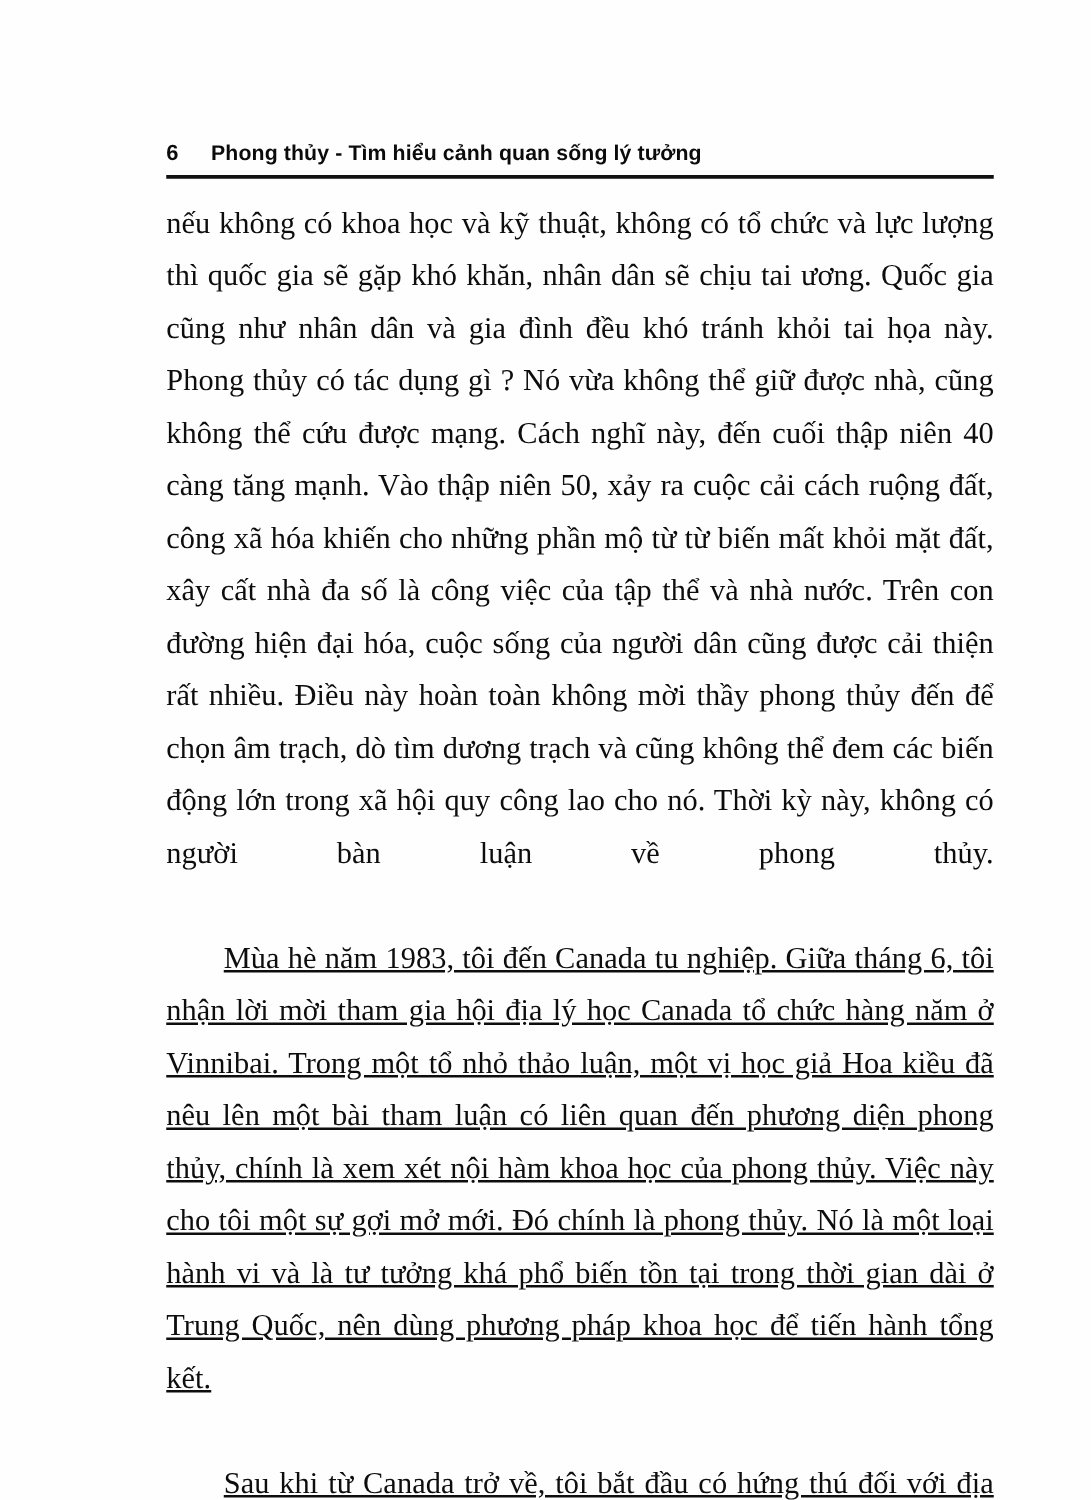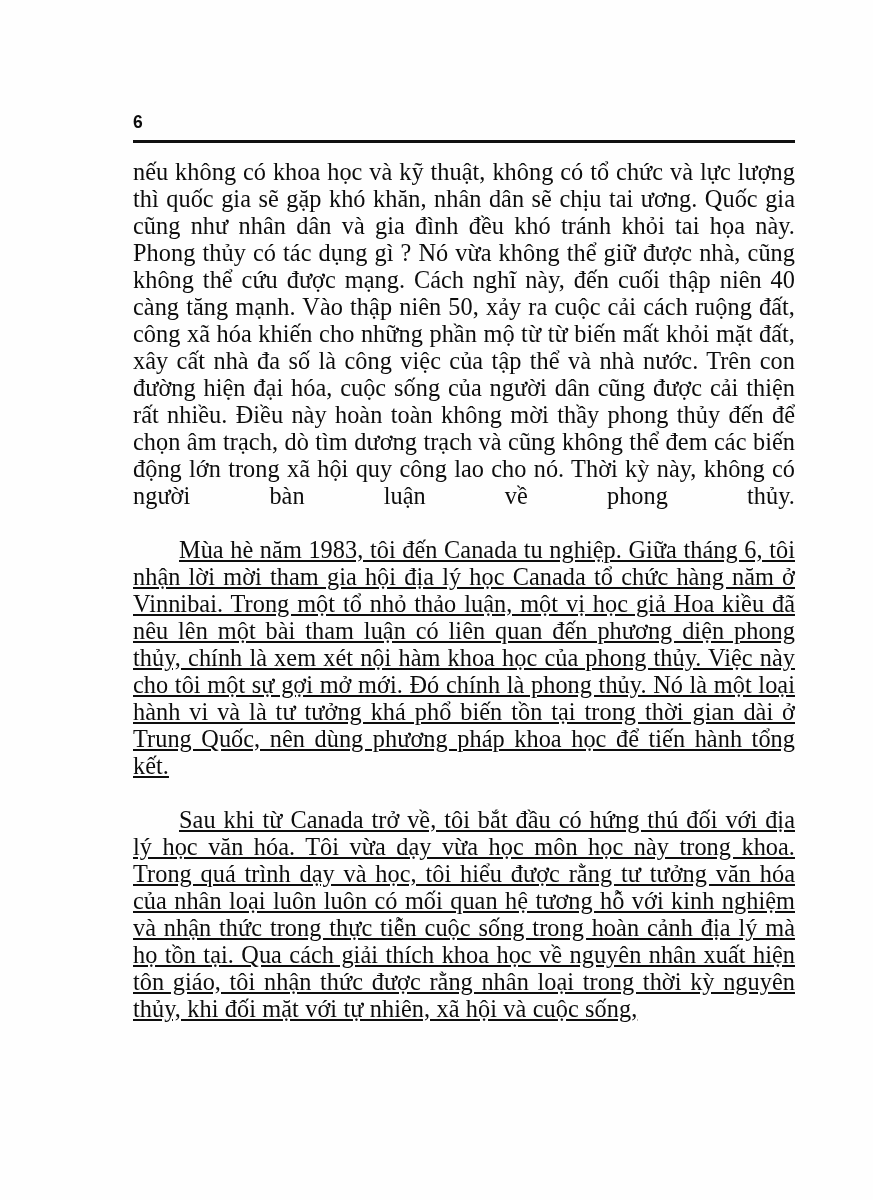--- a/index.html
+++ b/index.html
@@ -60,21 +60,21 @@
   .textblock {
     position: absolute;
     left: 133px;
     top: 158px;
     width: 662px;
   }
 
   p.para {
     margin: 0 0 0 0;
     font-size: 24.3px;
-    line-height: 27px;
+    line-height: 42px;
     text-align: justify;
     text-justify: inter-word;
     word-spacing: 0.2px;
     letter-spacing: 0.05px;
     hyphens: none;
   }
   p.para.indent {
     text-indent: 46px;
     text-decoration: underline;
   }
@@ -88,20 +88,21 @@
     content: none;
   }
 </style>
 </head>
 <body>
 
 <div class="page">
 
   <div class="running-head">
     <span class="folio">6</span>
+    <span class="head-title">Phong thủy - Tìm hiểu cảnh quan sống lý tưởng</span>
   </div>
 
   <div class="head-rule"></div>
 
   <div class="textblock">
     <p class="para">nếu không có khoa học và kỹ thuật, không có tổ chức và lực lượng thì quốc gia sẽ gặp khó khăn, nhân dân sẽ chịu tai ương. Quốc gia cũng như nhân dân và gia đình đều khó tránh khỏi tai họa này. Phong thủy có tác dụng gì ? Nó vừa không thể giữ được nhà, cũng không thể cứu được mạng. Cách nghĩ này, đến cuối thập niên 40 càng tăng mạnh. Vào thập niên 50, xảy ra cuộc cải cách ruộng đất, công xã hóa khiến cho những phần mộ từ từ biến mất khỏi mặt đất, xây cất nhà đa số là công việc của tập thể và nhà nước. Trên con đường hiện đại hóa, cuộc sống của người dân cũng được cải thiện rất nhiều. Điều này hoàn toàn không mời thầy phong thủy đến để chọn âm trạch, dò tìm dương trạch và cũng không thể đem các biến động lớn trong xã hội quy công lao cho nó. Thời kỳ này, không có người bàn luận về phong thủy.</p>
     <p class="para indent">Mùa hè năm 1983, tôi đến Canada tu nghiệp. Giữa tháng 6, tôi nhận lời mời tham gia hội địa lý học Canada tổ chức hàng năm ở Vinnibai. Trong một tổ nhỏ thảo luận, một vị học giả Hoa kiều đã nêu lên một bài tham luận có liên quan đến phương diện phong thủy, chính là xem xét nội hàm khoa học của phong thủy. Việc này cho tôi một sự gợi mở mới. Đó chính là phong thủy. Nó là một loại hành vi và là tư tưởng khá phổ biến tồn tại trong thời gian dài ở Trung Quốc, nên dùng phương pháp khoa học để tiến hành tổng kết.</p>
     <p class="para indent last-justified">Sau khi từ Canada trở về, tôi bắt đầu có hứng thú đối với địa lý học văn hóa. Tôi vừa dạy vừa học môn học này trong khoa. Trong quá trình dạy và học, tôi hiểu được rằng tư tưởng văn hóa của nhân loại luôn luôn có mối quan hệ tương hỗ với kinh nghiệm và nhận thức trong thực tiễn cuộc sống trong hoàn cảnh địa lý mà họ tồn tại. Qua cách giải thích khoa học về nguyên nhân xuất hiện tôn giáo, tôi nhận thức được rằng nhân loại trong thời kỳ nguyên thủy, khi đối mặt với tự nhiên, xã hội và cuộc sống,</p>
   </div>
 

